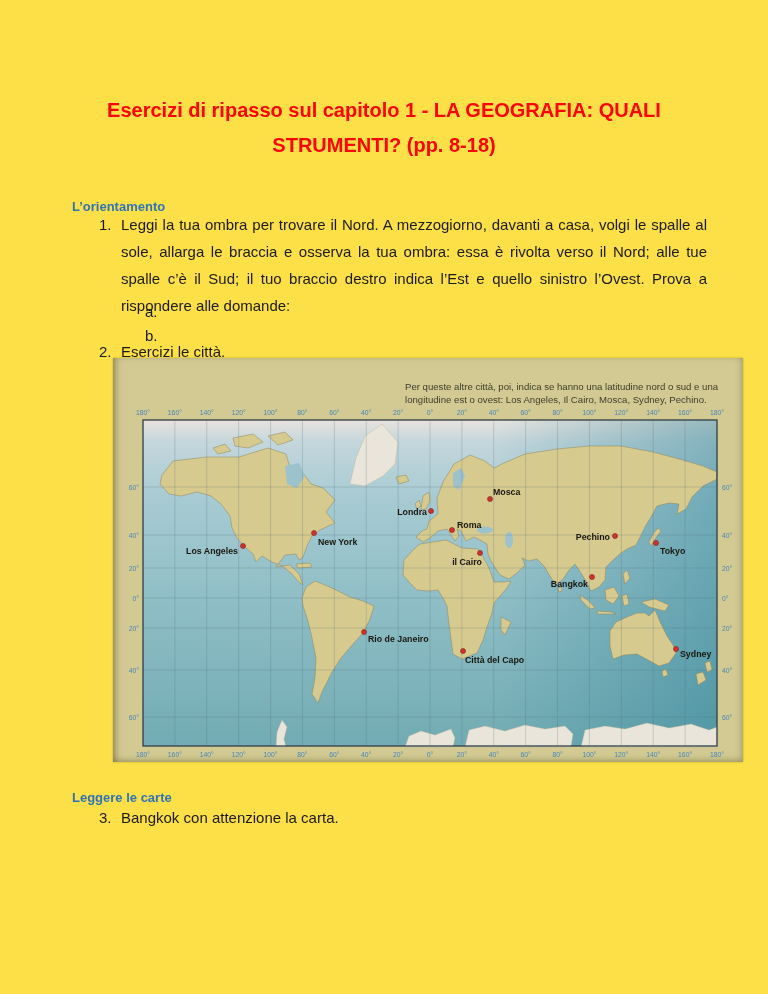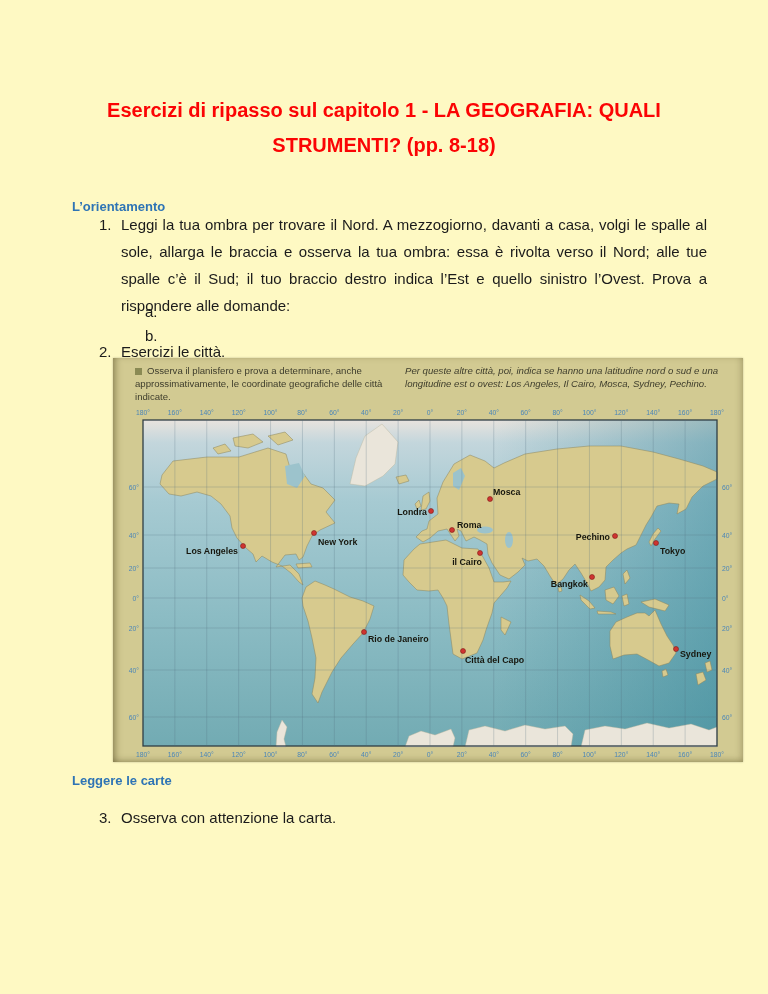--- a/index.html
+++ b/index.html
@@ -1,44 +1,44 @@
 <!DOCTYPE html>
 <html><head>
 <meta charset="utf-8">
 <style>
   html,body{margin:0;padding:0;background:#ffffff;}
-  .page{position:relative;width:768px;height:994px;background:#fef9c3;overflow:hidden;
+  .page{position:relative;width:768px;height:994px;background:#fde047;overflow:hidden;
         font-family:"Liberation Sans",sans-serif;color:#1b1b1b;}
   .abs{position:absolute;}
 
   .title{top:80px;left:74px;width:620px;text-align:center;color:#fb0404;
          font-size:20px;font-weight:bold;line-height:35px;}
 
   .h2{color:#2e74b5;font-weight:bold;font-size:13px;line-height:20px;}
   .h2-orient{top:186px;left:72px;}
-  .h2-carte{top:760px;left:72px;}
+  .h2-carte{top:777px;left:72px;}
 
   .row{display:flex;font-size:15px;}
   .row .num{flex:none;width:22px;}
   .row .ltr{flex:none;width:24px;}
   .item1{top:211px;left:99px;width:608px;line-height:27px;}
   .item1 .txt{flex:1;text-align:justify;}
   .sub-a{top:300px;left:145px;width:540px;line-height:24px;}
   .sub-b{top:324px;left:145px;width:540px;line-height:24px;}
   .item2{top:340px;left:99px;width:560px;line-height:24px;}
   .item3{top:806px;left:99px;width:560px;line-height:24px;}
 
   
   .photo{top:358px;left:113px;width:630px;height:404px;background:#d2ca92;
          box-shadow:inset 5px 0 7px -3px rgba(75,65,25,.55),
                     inset -4px -4px 7px -3px rgba(75,65,25,.35),
                     0 0 2px rgba(0,0,0,.25);}
   .cap{position:absolute;font-size:9.6px;line-height:13px;color:#3e3d2c;}
   .capL{left:22px;top:6px;width:258px;}
-  .capR{left:292px;top:6px;width:320px;font-style:italic;}
+  .capR{left:292px;top:22px;width:320px;}
   .bullet{display:inline-block;width:7px;height:7px;background:#8a8a54;
           margin-right:5px;vertical-align:-1px;}
   svg.map{position:absolute;left:0;top:0;}
 
   .tick{font-size:6.8px;fill:#4b86b8;font-family:"Liberation Sans",sans-serif;}
   .city{font-size:8.8px;font-weight:bold;fill:#17170e;font-family:"Liberation Sans",sans-serif;}
   .land{fill:#d7ca8e;stroke:#8a855c;stroke-width:.5;}
   .ice{fill:#eae5da;stroke:#b9b49b;stroke-width:.4;}
   .sea{fill:#9cc3cc;}
   .grid{stroke:rgba(80,108,124,.42);stroke-width:.6;}
@@ -212,28 +212,25 @@
         <circle cx="479" cy="219" r="2.5" class="dot"></circle>
         <text x="475" y="229" class="city" text-anchor="end">Bangkok</text>
         <circle cx="251" cy="274" r="2.5" class="dot"></circle>
         <text x="255" y="284" class="city" text-anchor="start">Rio de Janeiro</text>
         <circle cx="350" cy="293" r="2.5" class="dot"></circle>
         <text x="352" y="305" class="city" text-anchor="start">Città del Capo</text>
         <circle cx="563" cy="291" r="2.5" class="dot"></circle>
         <text x="567" y="299" class="city" text-anchor="start">Sydney</text>
       </svg>
 
-    <div class="cap capL">
-      <span class="bullet"></span><span>Osserva il planisfero e prova a determinare, anche approssimativamente, le coordinate geografiche delle città indicate.</span>
-    </div>
     <div class="cap capR">
       <span>Per queste altre città, poi, indica se hanno una latitudine nord o sud e una longitudine est o ovest: Los Angeles, Il Cairo, Mosca, Sydney, Pechino.</span>
     </div>
   </div>
 
   <h2 class="abs h2 h2-carte">Leggere le carte</h2>
 
   <div class="abs row item3">
     <span class="num">3.</span>
-    <div class="txt">Osserva con attenzione la carta.</div>
+    <div class="txt">Bangkok con attenzione la carta.</div>
   </div>
 
 </div>
 
 </body></html>

